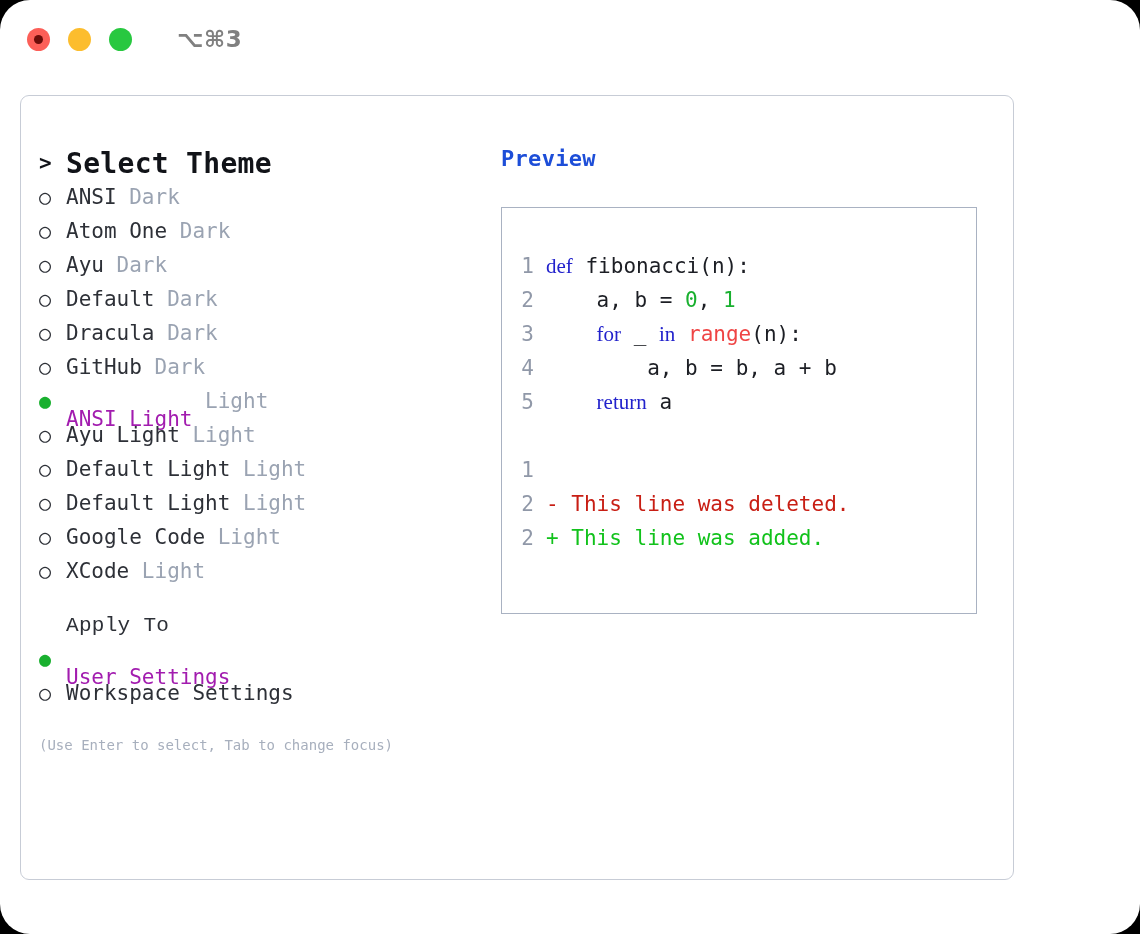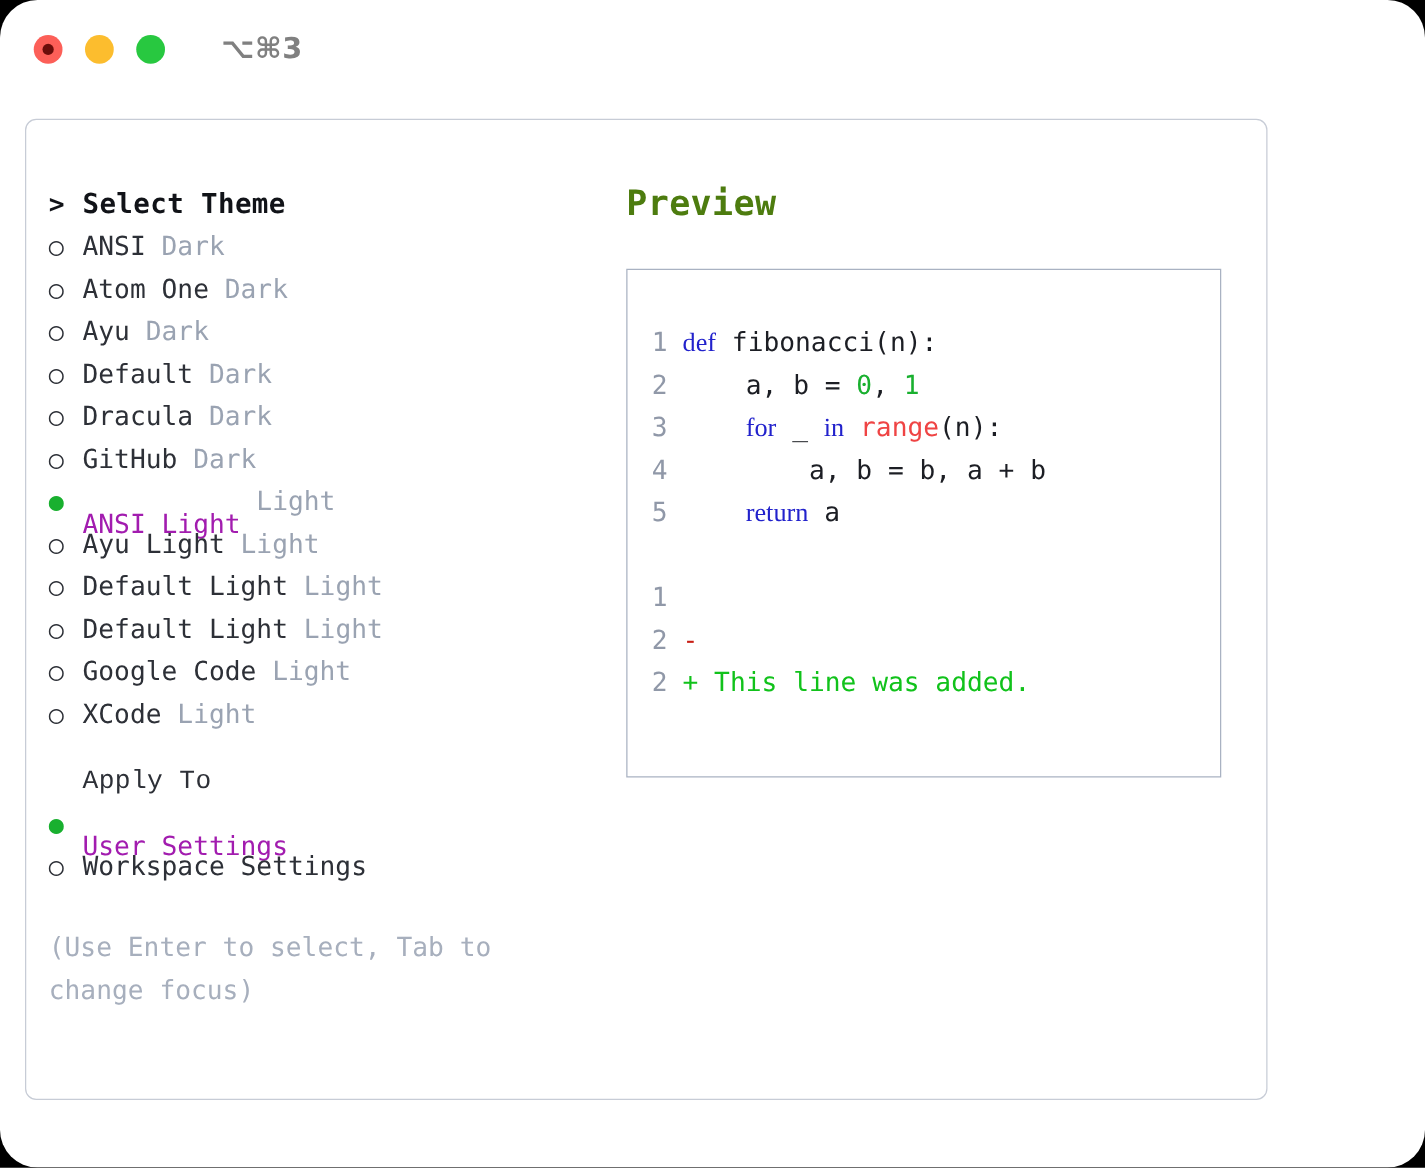--- a/index.html
+++ b/index.html
@@ -79,21 +79,21 @@
   }
 
   .row {
     height: 34px;
     display: flex;
     align-items: center;
     font-size: 21px;
     white-space: pre;
   }
   .section-title {
-    font-size: 22px;
+    font-size: 28px;
     font-weight: bold;
     color: #111318;
     letter-spacing: 0.3px;
   }
   .caret {
     display: inline-block;
     width: 27px;
     color: #111318;
     font-weight: bold;
   }
@@ -111,38 +111,38 @@
 
   .apply-title {
     padding-left: 27px;
     font-size: 21px;
     color: #2d3037;
     letter-spacing: 0.3px;
     font-family: Liberation Mono, monospace;
   }
 
   .hint {
-    margin-top: 31px;
-    font-size: 21px;
+    margin-top: 18px;
+    font-size: 14px;
     line-height: 34px;
     color: #a7afbd;
     width: 410px;
   }
 
   
   .right-col {
     position: absolute;
     left: 480px;
     top: 50px;
     width: 500px;
   }
   .preview-title {
-    font-size: 28px;
-    font-weight: bold;
-    color: #4d7c0f;
+    font-size: 22px;
+    font-weight: bold;
+    color: #1d4ed8;
     letter-spacing: 0.3px;
   }
   .preview-box {
     margin-top: 36px;
     width: 476px;
     height: 407px;
     border: 1.5px solid #a9b2c2;
     box-sizing: border-box;
     background: #ffffff;
     padding: 46px 0 0 0;
@@ -232,20 +232,20 @@
         <div id="code-block">
             <div class="code-line"><span class="ln">1</span><span><span class="kw">def</span><span class="code"> fibonacci(n):</span></span></div>
             <div class="code-line"><span class="ln">2</span><span><span class="code">    a, b = </span><span class="num">0</span><span class="code">, </span><span class="num">1</span></span></div>
             <div class="code-line"><span class="ln">3</span><span><span class="code">    </span><span class="kw">for</span><span class="code"> _ </span><span class="kw">in</span><span class="code"> </span><span class="bi">range</span><span class="code">(n):</span></span></div>
             <div class="code-line"><span class="ln">4</span><span><span class="code">        a, b = b, a + b</span></span></div>
             <div class="code-line"><span class="ln">5</span><span><span class="code">    </span><span class="kw">return</span><span class="code"> a</span></span></div>
           </div>
         <div class="blank-line"></div>
         <div id="diff-block">
             <div class="code-line"><span class="ln">1</span><span class="diff-ctx">  </span></div>
-            <div class="code-line"><span class="ln">2</span><span class="diff-del">- </span></div>
+            <div class="code-line"><span class="ln">2</span><span class="diff-del">- </span><span class="diff-del">This line was deleted.</span></div>
             <div class="code-line"><span class="ln">2</span><span class="diff-add">+ </span><span class="diff-add">This line was added.</span></div>
           </div>
       </div>
     </div>
 
   </div>
 </div>
 
 </body></html>

